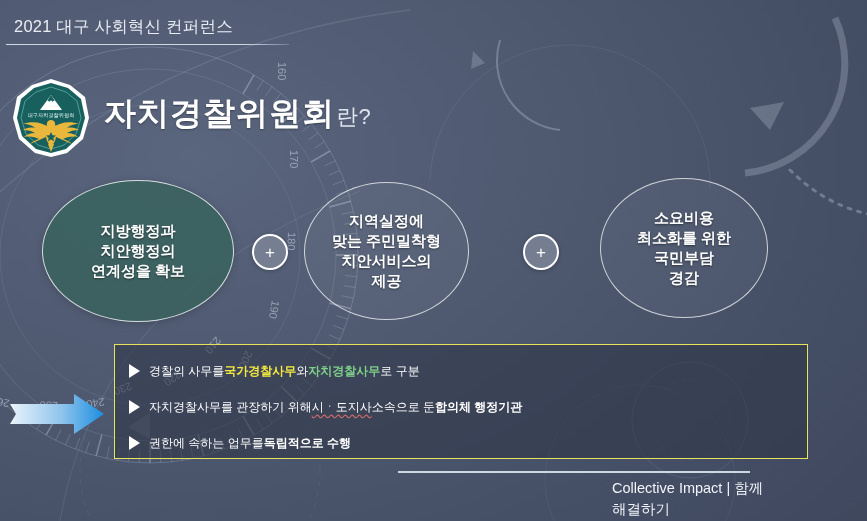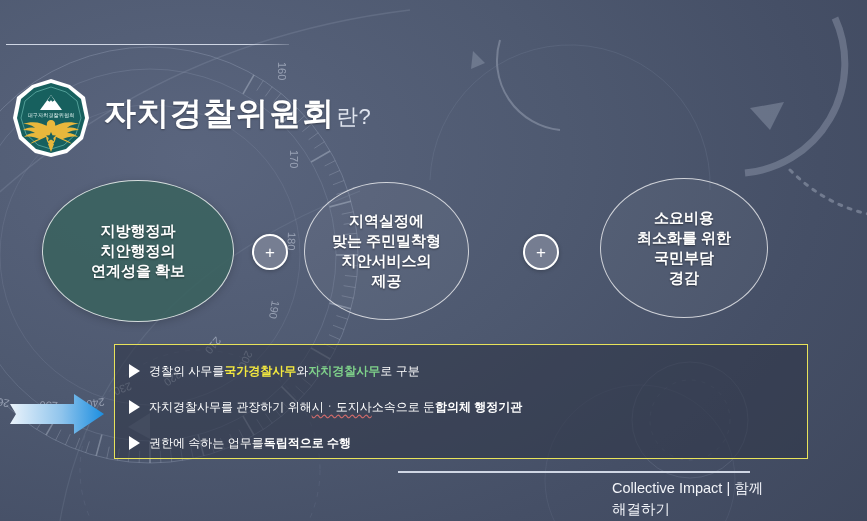--- a/index.html
+++ b/index.html
@@ -244,20 +244,23 @@
       <text transform="translate(104,398) rotate(172)">240</text>
       <text transform="translate(58,402) rotate(182)">250</text>
       <text transform="translate(10,400) rotate(190)">260</text>
     </g>
 
     <g>
       <path d="M10 404 L74 404 L74 394 L104 414 L74 434 L74 424 L10 424 L16 414 Z" fill="url(#arrowGrad)"></path>
     </g>
   </svg>
 
+  <div id="header">
+    <div id="header-title">2021 대구 사회혁신 컨퍼런스</div>
+  </div>
   <div id="header-rule"></div>
 
   <div id="logo">
     <svg width="78" height="80" viewBox="0 0 78 80">
       <defs>
         <clipPath id="shieldClip">
           <path d="M39 2 L57 8 L72 20 L76 40 L70 60 L55 74 L39 78 L23 74 L8 60 L2 40 L6 20 L21 8 Z"></path>
         </clipPath>
       </defs>
 

